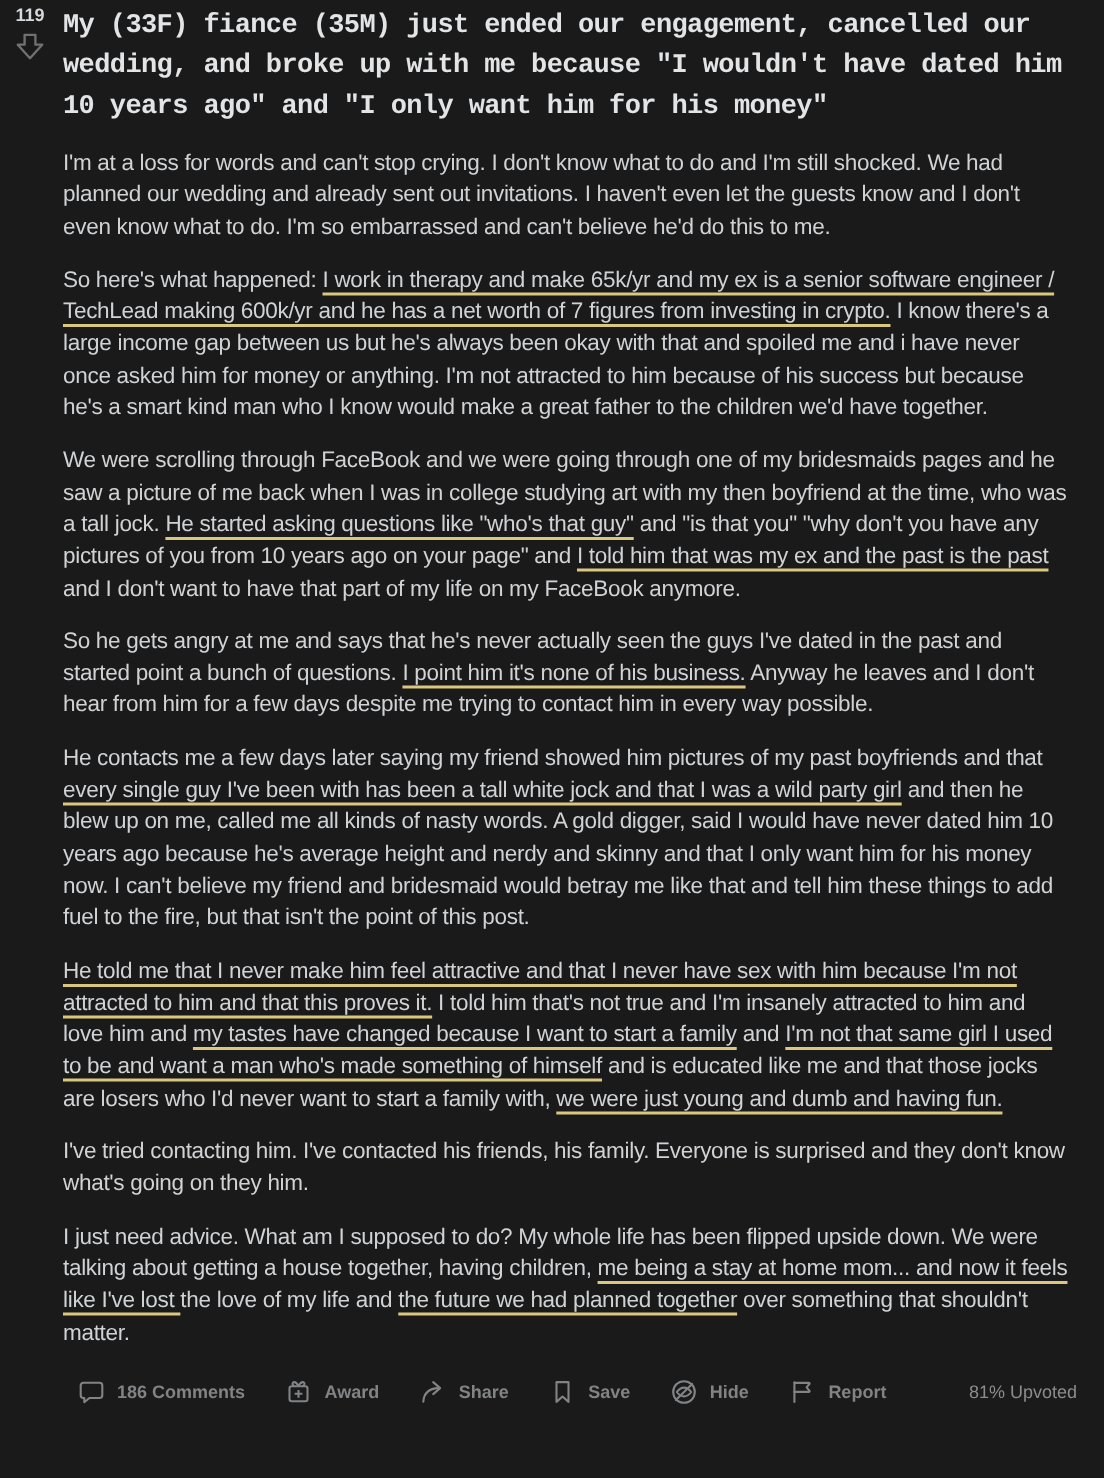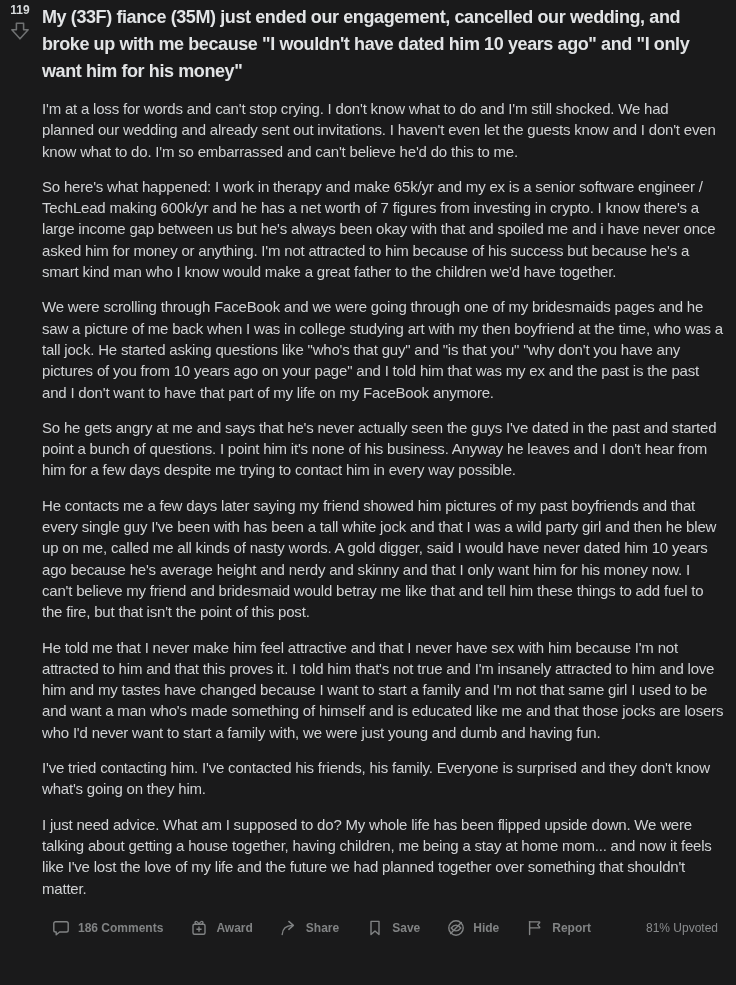--- a/index.html
+++ b/index.html
@@ -22,28 +22,30 @@
   .vote-down{width:24px;height:24px;margin-top:1px;cursor:pointer;background:none;border:none;padding:0;}
   .vote-down svg{display:block;}
   .main-col{
     position:absolute;left:42px;top:0;width:682px;
   }
   .post-title{
     margin:4px 0 13px 0;
     color:#e2e4e6;
     font-size:18px;font-weight:700;line-height:27px;
     letter-spacing:-0.4px;
+    font-family:Liberation Mono, monospace;
   }
   .post-body p{
-    margin:0 0 14px 0;
+    margin:0 12px 14px 0;
     color:#d0d2d4;
     font-size:15px;line-height:21.3px;
     letter-spacing:-0.2px;
   }
   .post-body .hl{
+    text-decoration:underline;
     text-decoration-color:#d9c87e;
     text-decoration-thickness:1.5px;
     text-underline-offset:4px;
   }
   .actions{
     display:flex;align-items:center;gap:8px;
     margin-top:2px;
     color:#818384;
   }
   .action-btn{

